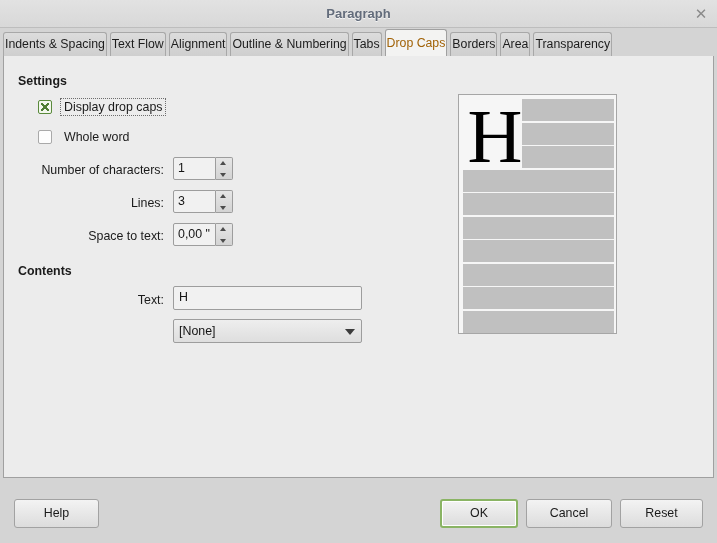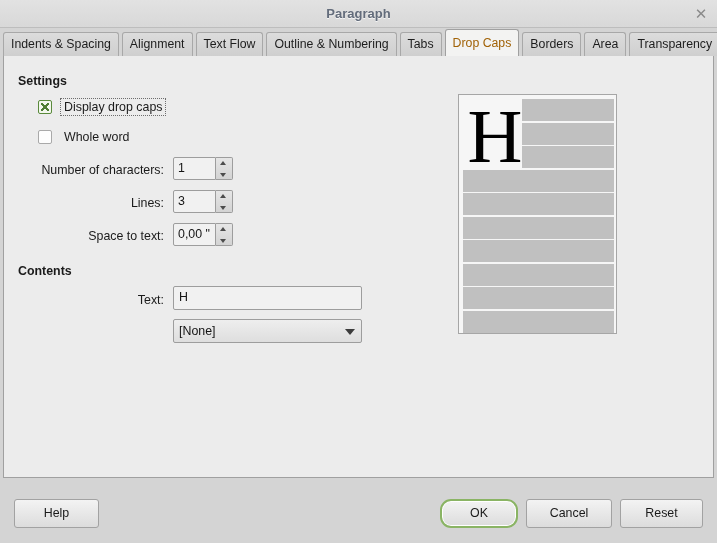--- a/index.html
+++ b/index.html
@@ -60,21 +60,21 @@
     position: absolute;
     left: 3px; top: 0;
     height: 27px;
     display: flex;
     align-items: flex-end;
     gap: 3px;
   }
   .tab {
     height: 24px;
     line-height: 23px;
-    padding: 0 7px;
+    padding: 0 1px;
     background: linear-gradient(to bottom, #dcdcdc, #cfcfcf);
     border: 1px solid #a8a8a8;
     border-bottom: none;
     border-radius: 3px 3px 0 0;
     font-size: 12.3px;
     color: #1d1d1d;
     white-space: nowrap;
     cursor: pointer;
     box-sizing: border-box;
   }
@@ -302,22 +302,22 @@
 <div class="dialog">
 
   <div class="titlebar">
     <div class="title-text">Paragraph</div>
     <div class="close-btn">✕</div>
   </div>
 
   <div class="tabbar">
     <div class="tabs-strip" id="tabs-strip">
         <div class="tab">Indents &amp; Spacing</div>
+        <div class="tab">Text Flow</div>
         <div class="tab">Alignment</div>
-        <div class="tab">Text Flow</div>
         <div class="tab">Outline &amp; Numbering</div>
         <div class="tab">Tabs</div>
         <div class="tab active">Drop Caps</div>
         <div class="tab">Borders</div>
         <div class="tab">Area</div>
         <div class="tab">Transparency</div>
       </div>
   </div>
 
   <div class="content">
@@ -383,17 +383,17 @@
           <div class="pbar" style="left: 0px; width: 151px; top: 141px; background: rgb(192, 192, 192);"></div>
           <div class="pbar" style="left: 0px; width: 151px; top: 164.5px; background: rgb(192, 192, 192);"></div>
           <div class="pbar" style="left: 0px; width: 151px; top: 188px; background: rgb(192, 192, 192);"></div>
           <div class="pbar" style="left: 0px; width: 151px; top: 211.5px; background: rgb(192, 192, 192);"></div>
         </div>
     </div>
 
   </div>
 
   <div class="btn" style="left:14px; top:499px; width:85px;">Help</div>
-  <div class="btn focus" style="left:440px; top:499px; width:78px;border-radius:11px;">OK</div>
+  <div class="btn focus" style="left:440px; top:499px; width:78px;">OK</div>
   <div class="btn" style="left:526px; top:499px; width:86px;">Cancel</div>
   <div class="btn" style="left:620px; top:499px; width:83px;">Reset</div>
 
 </div>
 
 </body></html>

